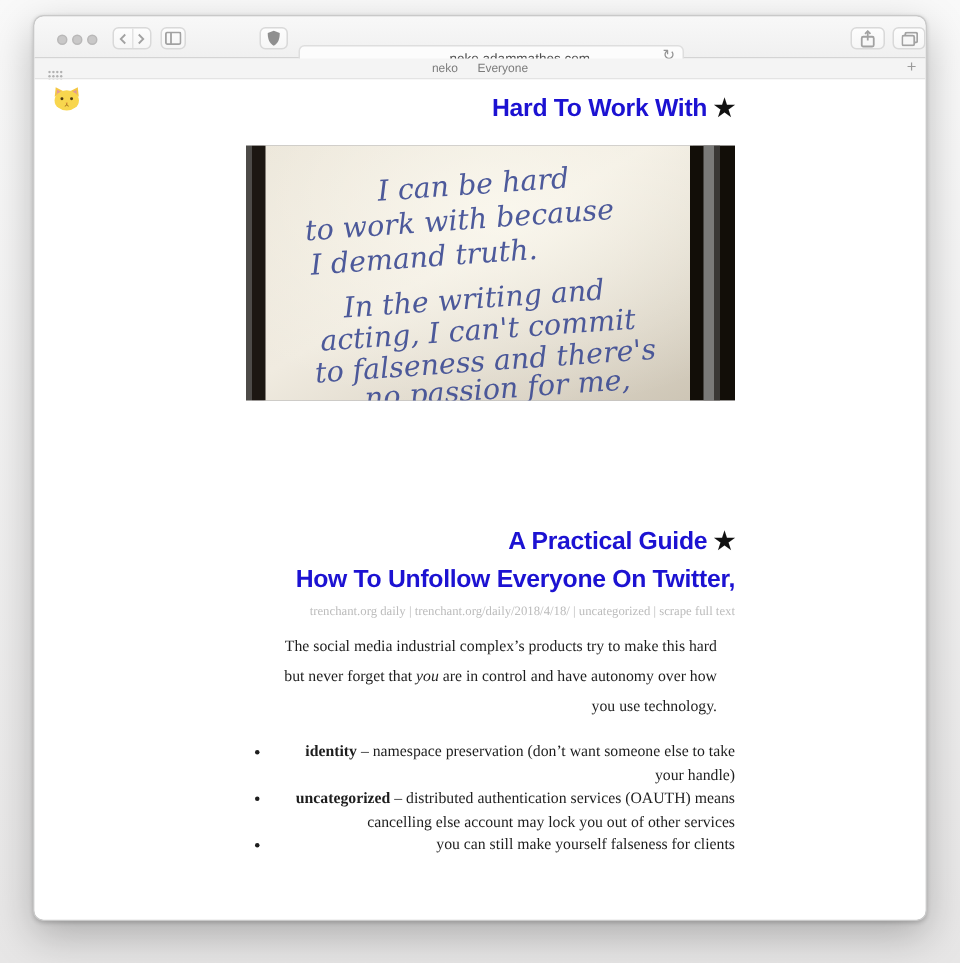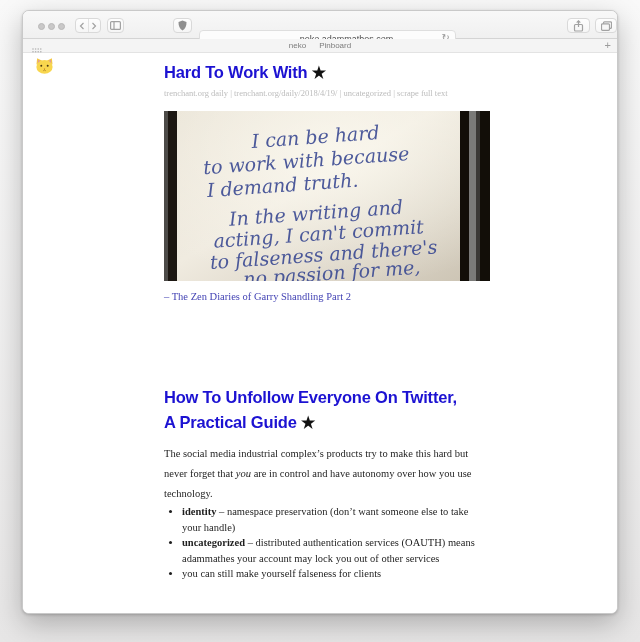--- a/index.html
+++ b/index.html
@@ -39,34 +39,34 @@
   .favbar { position:relative; height:14px; background:#f4f4f4; border-bottom:1px solid #e3e3e3;
     display:flex; align-items:center; justify-content:center; }
   .fav-grid { position:absolute; left:9px; top:3px; }
   .fav-links { display:flex; gap:13px; }
   .fav-link { font-size:8px; color:#7c7c7c; }
   .fav-add { position:absolute; right:6px; top:0; font-size:11px; color:#9b9b9b; line-height:13px; }
 
   
   .content { position:relative; height:562px; background:#fff; overflow:hidden; }
   .cat { position:absolute; left:12px; top:4px; }
-  .col { margin-left:141px; width:326px; }
+  .col { margin-left:141px; width:326px;text-align:right; }
 
   .ptitle { font-weight:bold; font-size:16.5px; letter-spacing:-0.2px; line-height:25px;
     color:#1c12d2; white-space:nowrap; }
   .star { color:#111; font-size:16px; }
   .meta { margin-top:2px; font-family:"Liberation Serif",serif; font-size:8.5px;
     line-height:12px; color:#bcbcbc; }
   .t1 { margin-top:7px; }
   .photo { margin-top:12px; display:block; }
   .caption { margin-top:9px; font-family:"Liberation Serif",serif; font-size:10.5px;
     line-height:13px; color:#4343b4; }
   .t2 { margin-top:82px; }
   .body-text { font-family:"Liberation Serif",serif; font-size:10.5px; line-height:20px; color:#1e1e1e; }
-  .body-text p { margin:0; }
+  .body-text p { margin:12px; }
   .p-first { margin-top:9px !important; }
   .body-text em { font-style:italic; }
   .blist { margin-top:0; padding-left:18px; line-height:15.5px; }
   .blist li { margin:0; }
   .blist b { font-weight:bold; }
 </style>
 </head>
 <body>
 
 <div class="window">
@@ -139,21 +139,21 @@
             <circle cx="8.8" cy="3.8" r="0.8"></circle>
           <circle cx="1" cy="6.6" r="0.8"></circle>
             <circle cx="3.6" cy="6.6" r="0.8"></circle>
             <circle cx="6.2" cy="6.6" r="0.8"></circle>
             <circle cx="8.8" cy="6.6" r="0.8"></circle>
         </g>
       </svg>
     </div>
     <div class="fav-links">
       <span class="fav-link">neko</span>
-      <span class="fav-link">Pinboard</span>
+      <span class="fav-link">Everyone</span>
     </div>
     <div class="fav-add">+</div>
   </div>
 
   <div class="content">
 
     <div class="cat">
       <svg width="19" height="17" viewBox="0 0 20 18">
         <path d="M1.5 8 L2.2 1.2 L8 4.2 Z" fill="#f5c843"></path>
         <path d="M18.5 8 L17.8 1.2 L12 4.2 Z" fill="#f5c843"></path>
@@ -163,21 +163,20 @@
         <circle cx="6.6" cy="9.3" r="1.05" fill="#4c3a14"></circle>
         <circle cx="13.4" cy="9.3" r="1.05" fill="#4c3a14"></circle>
         <path d="M9.2 12.2 L10.8 12.2 L10 13.2 Z" fill="#c9712e"></path>
         <path d="M10 13.2 Q10 14.4 8.6 14.6 M10 13.2 Q10 14.4 11.4 14.6" stroke="#a9791f" stroke-width="0.7" fill="none"></path>
       </svg>
     </div>
 
     <div class="col">
 
       <div class="ptitle t1"><span>Hard To Work With</span> <span class="star">★</span></div>
-      <div class="meta">trenchant.org daily  |  trenchant.org/daily/2018/4/19/  |  uncategorized  |  scrape full text</div>
 
       <svg class="photo" width="326" height="170" viewBox="0 0 326 170">
         <defs>
           <linearGradient id="paper" x1="0" y1="0" x2="1" y2="1">
             <stop offset="0" stop-color="#e9e3d6"></stop>
             <stop offset="0.45" stop-color="#f0ebe0"></stop>
             <stop offset="1" stop-color="#cdc5b5"></stop>
           </linearGradient>
           <radialGradient id="glow" cx="0.55" cy="0.25" r="0.8">
             <stop offset="0" stop-color="#fffdf4" stop-opacity="0.65"></stop>
@@ -196,30 +195,30 @@
           <text x="92" y="32">I can be hard</text>
           <text x="42" y="55">to work with because</text>
           <text x="44" y="78">I demand truth.</text>
           <text x="64" y="108">In the writing and</text>
           <text x="47" y="129">acting, I can't commit</text>
           <text x="42" y="150">to falseness and there's</text>
           <text x="74" y="169">no passion for me,</text>
         </g>
       </svg>
 
-      <div class="caption">– The Zen Diaries of Garry Shandling Part 2</div>
 
       <div class="ptitle t2">
+        <div><span>A Practical Guide</span> <span class="star">★</span></div>
         <div>How To Unfollow Everyone On Twitter,</div>
-        <div><span>A Practical Guide</span> <span class="star">★</span></div>
-      </div>
+      </div>
+      <div class="meta">trenchant.org daily  |  trenchant.org/daily/2018/4/18/  |  uncategorized  |  scrape full text</div>
 
       <div class="body-text">
         <p class="p-first"><span>The social media industrial complex’s products try to make this hard but never forget that </span><em>you</em><span> are in control and have autonomy over how you use technology.</span></p>
         <ul class="blist">
           <li><b>identity</b><span> – namespace preservation (don’t want someone else to take your handle)</span></li>
-          <li><b>uncategorized</b><span> – distributed authentication services (OAUTH) means adammathes your account may lock you out of other services</span></li>
+          <li><b>uncategorized</b><span> – distributed authentication services (OAUTH) means cancelling else account may lock you out of other services</span></li>
           <li><b></b><span>you can still make yourself falseness for clients</span></li>
         </ul>
       </div>
     </div>
   </div>
 </div>
 
 </body></html>

